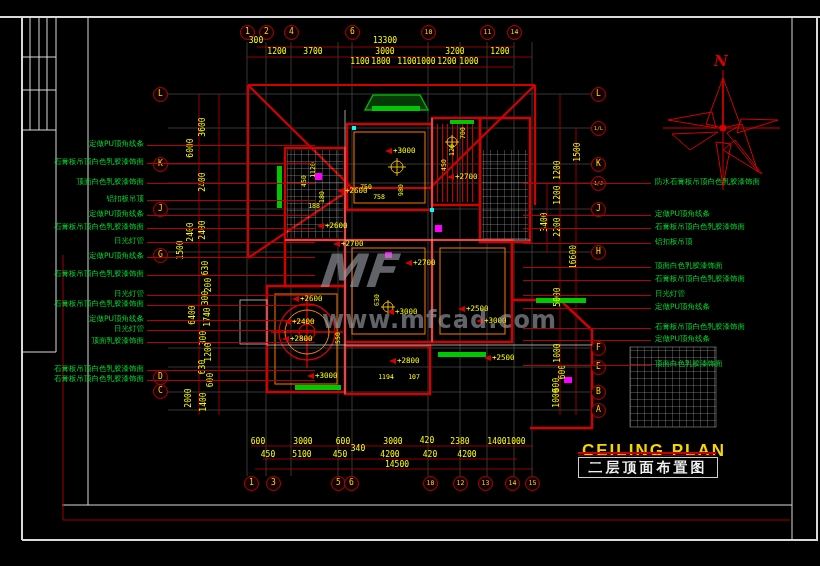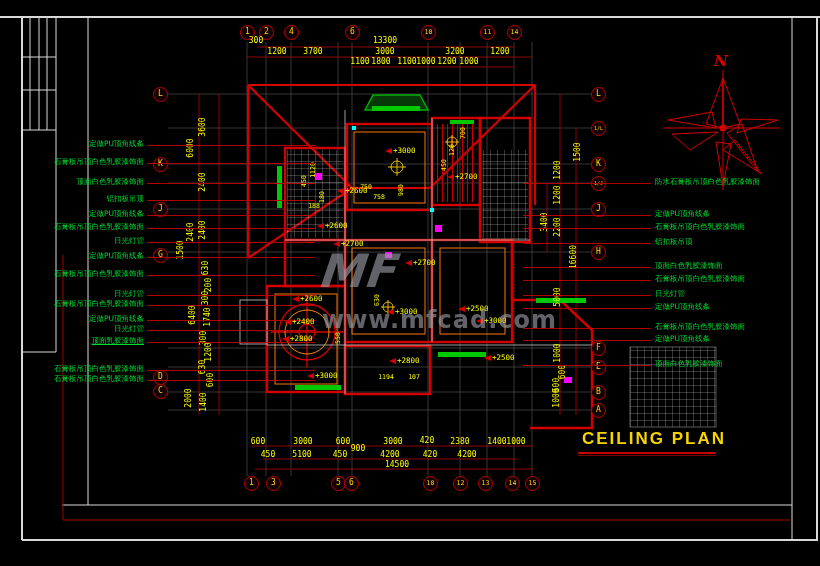--- a/index.html
+++ b/index.html
@@ -13,21 +13,21 @@
        transform:translate(-50%,-50%);}
   .dim.rot{transform:translate(-50%,-50%) rotate(-90deg);}
   .dim.sm{font-size:6.5px;}
   .ann{color:#00dd33;font-size:7.5px;white-space:nowrap;line-height:8px;}
   .leader{height:1px;background:#b50000;}
   .elev{color:#ffff00;font-family:"DejaVu Sans Mono",monospace;font-size:7.5px;white-space:nowrap;
         display:flex;align-items:center;gap:1px;}
   .elev .tri{width:0;height:0;border-top:3px solid transparent;border-bottom:3px solid transparent;
         border-right:7px solid #d40000;display:inline-block;}
   #title-en{color:#f5d400;font-family:"Liberation Sans",sans-serif;font-weight:bold;font-size:17px;
-        letter-spacing:2px;white-space:nowrap;}
+        letter-spacing:2px;white-space:nowrap;margin-top:12px;}
   #title-underline{background:#c40000;height:2px;}
   #title-underline2{background:#7a0000;height:1px;}
   #title-cn-box{border:1px solid #d0d0d0;color:#efefef;font-size:14px;font-weight:bold;
         letter-spacing:3px;text-align:center;white-space:nowrap;}
   #watermark{color:rgba(158,158,170,0.62);text-align:center;pointer-events:none;}
   #wm-row{display:flex;align-items:center;gap:8px;font-weight:bold;}
   #wm-logo{font-size:46px;font-style:italic;transform:skewX(-8deg);}
   #wm-brand{font-size:40px;letter-spacing:8px;}
   #wm-url{font-size:24px;font-weight:bold;letter-spacing:1px;margin-top:8px;}
   #north-n{color:#d40000;font-style:italic;font-weight:bold;font-size:15px;font-family:"DejaVu Serif",serif;}
@@ -221,21 +221,21 @@
       <div class="abs dim" style="left: 500px; top: 51px;">1200</div>
       <div class="abs dim" style="left: 360px; top: 61px;">1100</div>
       <div class="abs dim" style="left: 381px; top: 61px;">1800</div>
       <div class="abs dim" style="left: 407px; top: 61px;">1100</div>
       <div class="abs dim" style="left: 426px; top: 61px;">1000</div>
       <div class="abs dim" style="left: 447px; top: 61px;">1200</div>
       <div class="abs dim" style="left: 469px; top: 61px;">1000</div>
       <div class="abs dim" style="left: 258px; top: 441px;">600</div>
       <div class="abs dim" style="left: 303px; top: 441px;">3000</div>
       <div class="abs dim" style="left: 343px; top: 441px;">600</div>
-      <div class="abs dim" style="left: 358px; top: 448px;">900</div>
+      <div class="abs dim" style="left: 358px; top: 448px;">340</div>
       <div class="abs dim" style="left: 393px; top: 441px;">3000</div>
       <div class="abs dim" style="left: 427px; top: 440px;">420</div>
       <div class="abs dim" style="left: 460px; top: 441px;">2380</div>
       <div class="abs dim" style="left: 497px; top: 441px;">1400</div>
       <div class="abs dim" style="left: 516px; top: 441px;">1000</div>
       <div class="abs dim" style="left: 268px; top: 454px;">450</div>
       <div class="abs dim" style="left: 302px; top: 454px;">5100</div>
       <div class="abs dim" style="left: 340px; top: 454px;">450</div>
       <div class="abs dim" style="left: 390px; top: 454px;">4200</div>
       <div class="abs dim" style="left: 430px; top: 454px;">420</div>
@@ -302,21 +302,21 @@
       <div class="abs ann" style="right: 676px; top: 270px;">石膏板吊顶白色乳胶漆饰面</div>
       <div class="abs leader" style="left: 147px; width: 168px; top: 275px;"></div>
       <div class="abs ann" style="right: 676px; top: 290px;">日光灯管</div>
       <div class="abs leader" style="left: 147px; width: 168px; top: 295px;"></div>
       <div class="abs ann" style="right: 676px; top: 300px;">石膏板吊顶白色乳胶漆饰面</div>
       <div class="abs leader" style="left: 147px; width: 168px; top: 305px;"></div>
       <div class="abs ann" style="right: 676px; top: 315px;">定做PU顶角线条</div>
       <div class="abs leader" style="left: 147px; width: 168px; top: 320px;"></div>
       <div class="abs ann" style="right: 676px; top: 325px;">日光灯管</div>
       <div class="abs leader" style="left: 147px; width: 168px; top: 330px;"></div>
-      <div class="abs ann" style="right: 676px; top: 337px; text-decoration: underline;">顶面乳胶漆饰面</div>
+      <div class="abs ann" style="right: 676px; top: 337px;">顶面乳胶漆饰面</div>
       <div class="abs leader" style="left: 147px; width: 168px; top: 342px;"></div>
       <div class="abs ann" style="right: 676px; top: 365px;">石膏板吊顶白色乳胶漆饰面</div>
       <div class="abs leader" style="left: 147px; width: 168px; top: 370px;"></div>
       <div class="abs ann" style="right: 676px; top: 375px;">石膏板吊顶白色乳胶漆饰面</div>
       <div class="abs leader" style="left: 147px; width: 168px; top: 380px;"></div>
       <div class="abs ann" style="left: 655px; top: 178px;">防水石膏板吊顶白色乳胶漆饰面</div>
       <div class="abs leader" style="left: 523px; width: 128px; top: 183px;"></div>
       <div class="abs ann" style="left: 655px; top: 210px;">定做PU顶角线条</div>
       <div class="abs leader" style="left: 523px; width: 128px; top: 215px;"></div>
       <div class="abs ann" style="left: 655px; top: 223px;">石膏板吊顶白色乳胶漆饰面</div>
@@ -404,14 +404,15 @@
   <div id="watermark" class="abs" style="left:322px;top:244px;width:200px;">
     <div id="wm-row">
       <span id="wm-logo">MF</span>
     </div>
     <div id="wm-url">www.mfcad.com</div>
   </div>
 
   <div id="title-en" class="abs" style="left:582px;top:429px;">CEILING PLAN</div>
   <div id="title-underline" class="abs" style="left:578px;top:452px;width:138px;"></div>
   <div id="title-underline2" class="abs" style="left:578px;top:455px;width:138px;"></div>
+  <div id="title-cn-box" class="abs" style="left:578px;top:457px;width:138px;height:19px;line-height:19px;">二层顶面布置图</div>
 
 </div>
 
 </body></html>

